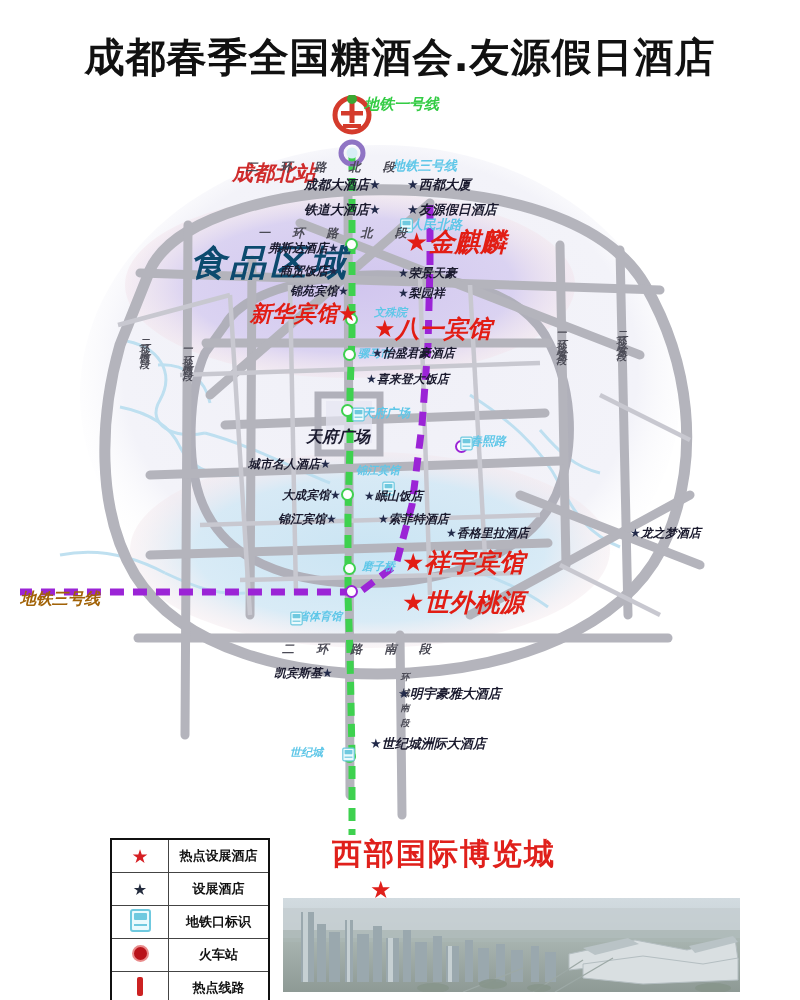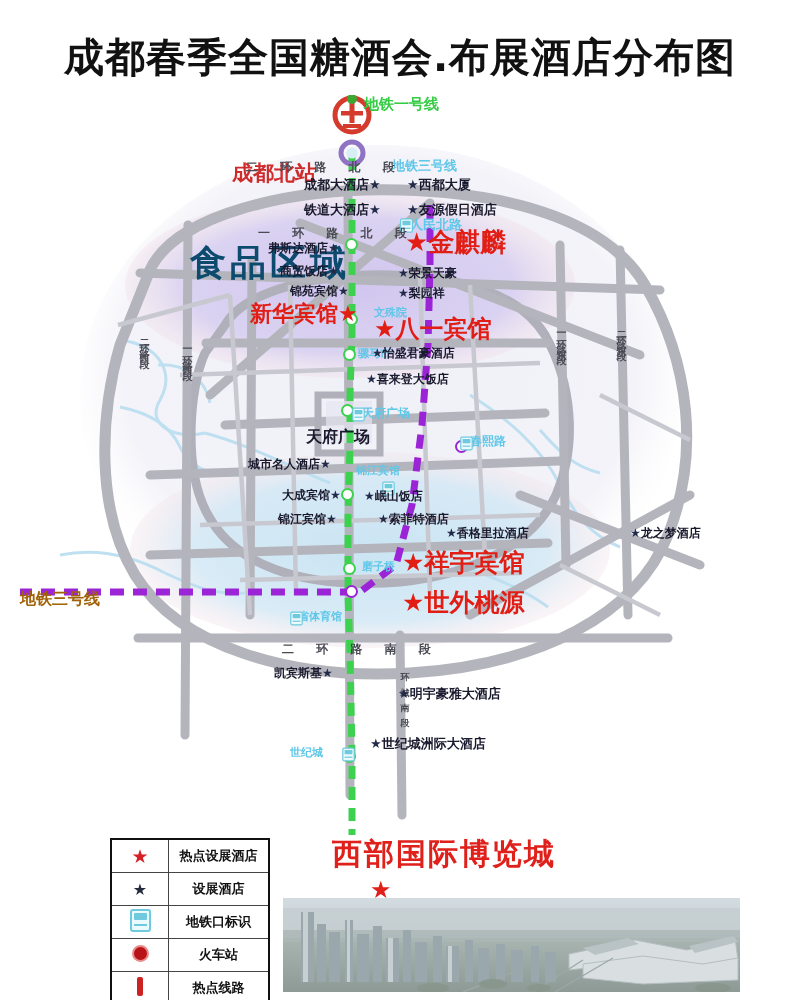--- a/index.html
+++ b/index.html
@@ -6,21 +6,21 @@
   body{width:800px;height:1000px;overflow:hidden;
        font-family:"Liberation Sans","DejaVu Sans",sans-serif;}
   #root{position:relative;width:800px;height:1000px;background:#fff;}
 
   
   .title{position:absolute;left:0;top:30px;width:800px;text-align:center;
          font-size:40px;font-weight:bold;color:#111;letter-spacing:1px;
          font-family:"DejaVu Sans",sans-serif;}
 
   
-  #map{position:absolute;left:0;top:95px;width:800px;height:740px;}
+  #map{position:absolute;left:0;top:95px;width:800px;height:740px;font-style:italic;}
   #map svg{position:absolute;left:0;top:0;}
 
   
   .lbl{position:absolute;white-space:nowrap;line-height:1;
        font-family:"DejaVu Sans","Liberation Sans",sans-serif;}
   .hot{color:#e21d14;font-weight:bold;}
   .blk{color:#1a1a2e;font-weight:bold;}
   .sub{color:#5fc7e8;font-weight:bold;}
   .rd {color:#4a4a55;font-weight:bold;}
   .zone{color:#0c4a6e;font-weight:bold;}
@@ -64,21 +64,21 @@
   .mstop{position:absolute;width:9px;height:9px;border-radius:50%;
          background:#fff;border:2.5px solid #3ed14f;}
   .mstop3{position:absolute;width:9px;height:9px;border-radius:50%;
          background:#fff;border:2.5px solid #9b24d6;}
 </style>
 </head>
 <body>
 
 <div id="root">
 
-  <div class="title">成都春季全国糖酒会.布展酒店分布图</div>
+  <div class="title">成都春季全国糖酒会.友源假日酒店</div>
 
   <div id="map">
 
     <svg width="800" height="740" viewBox="0 0 800 740">
       <defs>
         <radialGradient id="zoneA" cx="50%" cy="50%" r="52%">
           <stop offset="0%" stop-color="#cfc3ee" stop-opacity="0.95"></stop>
           <stop offset="70%" stop-color="#d6cdf0" stop-opacity="0.85"></stop>
           <stop offset="100%" stop-color="#f6e3e8" stop-opacity="0.35"></stop>
         </radialGradient>

